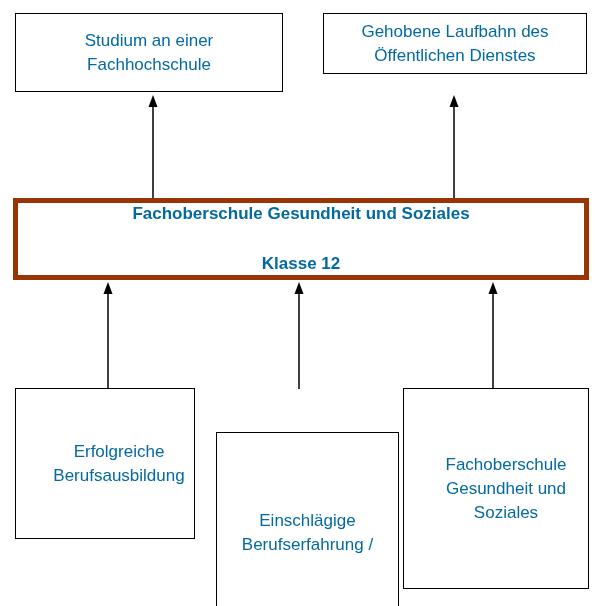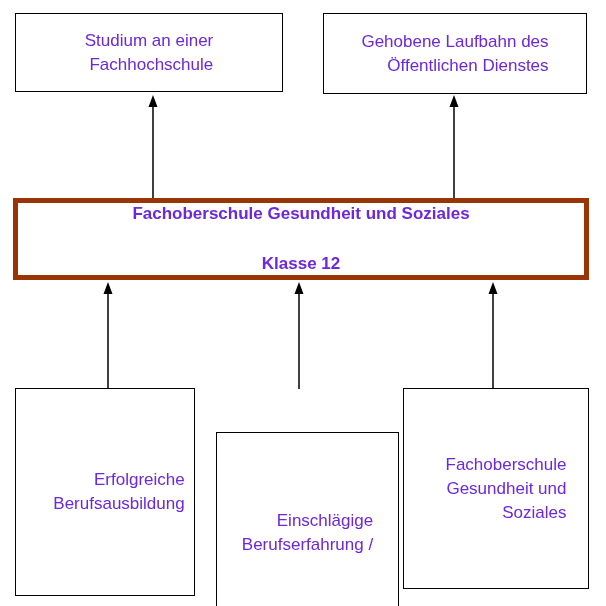--- a/index.html
+++ b/index.html
@@ -17,39 +17,39 @@
   }
   .node {
     position: absolute;
     box-sizing: border-box;
     border: 1.5px solid #000000;
     background: #ffffff;
     display: flex;
     flex-direction: column;
     align-items: center;
     justify-content: center;
-    text-align: right;
-    color: #6d28d9;
+    text-align: center;
+    color: #0369a1;
     font-size: 17px;
     line-height: 24px;
   }
   .node .txt { white-space: pre-line; }
   .node .para2 { margin-top: 8px; white-space: pre-line; }
 
   .node-top-left  { left: 15px;  top: 13px;  width: 268px; height: 79px; }
-  .node-top-right { left: 323px; top: 13px;  width: 264px; height: 81px; }
+  .node-top-right { left: 323px; top: 13px;  width: 264px; height: 61px; }
 
   .node-middle {
     left: 13px; top: 198px; width: 576px; height: 82px;
     border: 5px solid #993404;
     font-weight: bold;
   }
   .node-middle .para2 { margin-top: 26px; }
 
-  .node-bottom-1 { left: 15px;  top: 388px; width: 180px; height: 208px; padding-left: 28px; }
+  .node-bottom-1 { left: 15px;  top: 388px; width: 180px; height: 151px; padding-left: 28px; }
   .node-bottom-2 { left: 216px; top: 388px; width: 183px; height: 201px; margin-top: 44px; }
   .node-bottom-3 { left: 403px; top: 388px; width: 186px; height: 201px; padding-left: 20px; }
 
   .arrows {
     position: absolute;
     left: 0; top: 0;
     width: 606px; height: 606px;
     pointer-events: none;
   }
   .arrow-line { stroke: #000000; stroke-width: 1.5; }

